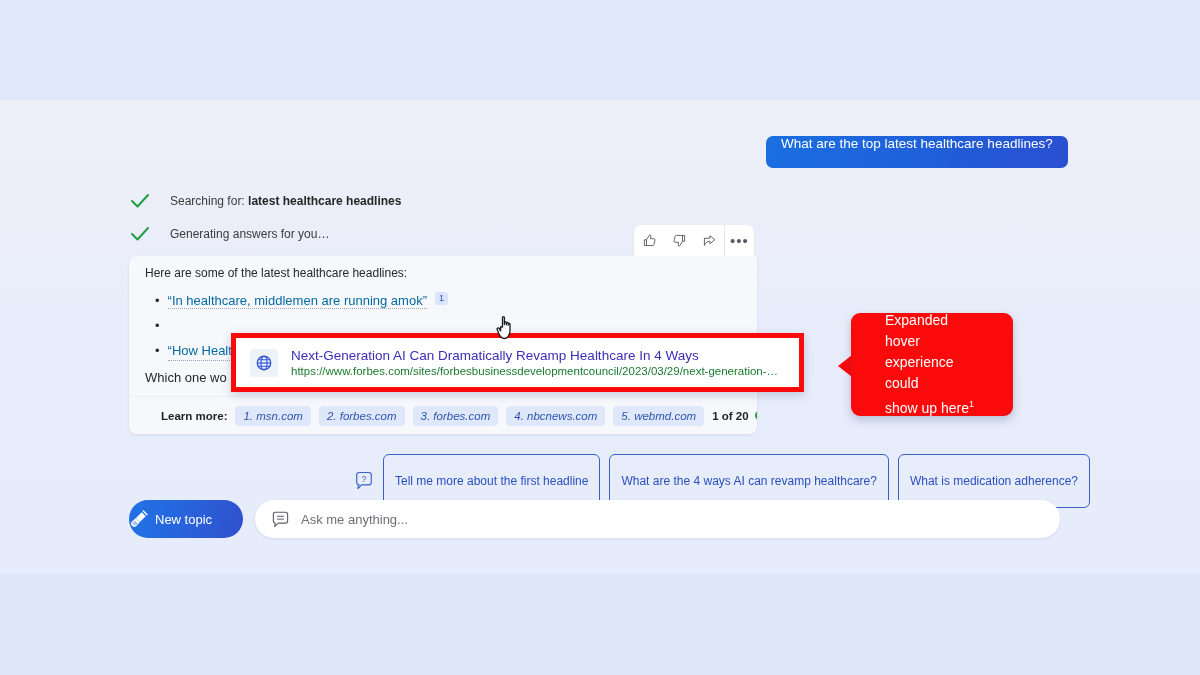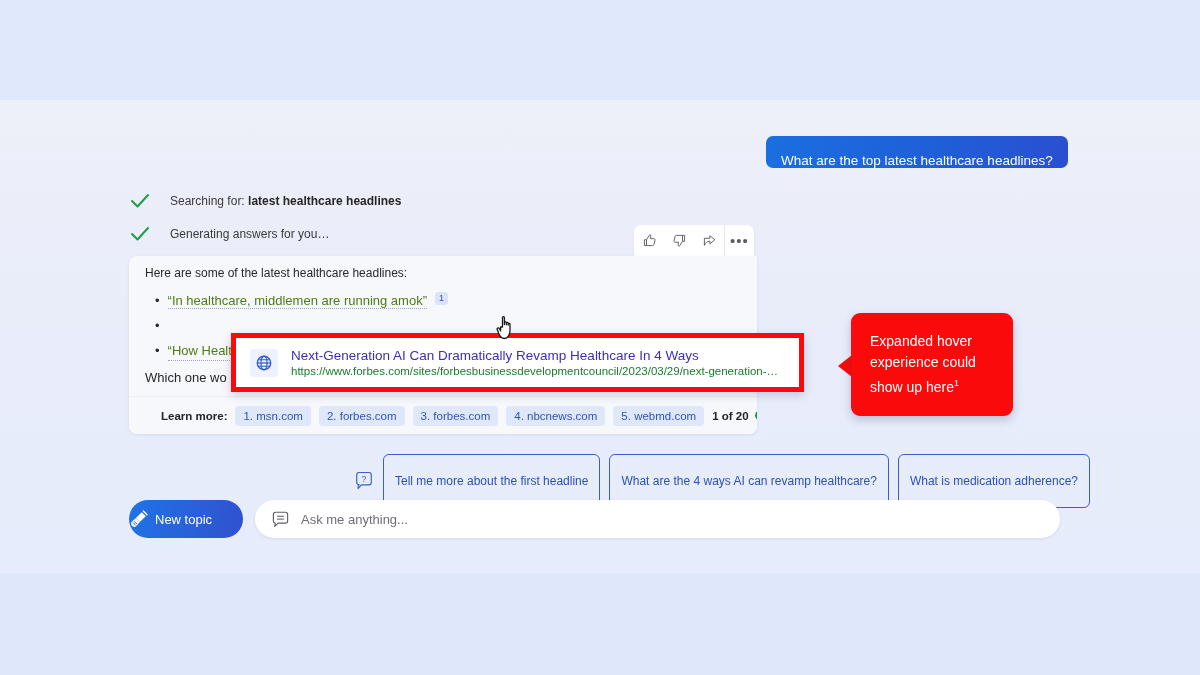--- a/index.html
+++ b/index.html
@@ -22,21 +22,21 @@
   .band { position: absolute; left: 0; width: 1200px; }
   #band-top    { top: 0;   height: 100px; background: #dfe9fb; }
   #band-mid    { top: 100px; height: 473px; background: linear-gradient(180deg,#eef0f8 0%, #e9edfa 40%, #e6ecfb 100%); }
   #band-bottom { top: 573px; height: 102px; background: #dfe8fa; }
 
   
   #user-bubble {
     position: absolute;
     top: 136px; left: 766px;
     height: 32px;
-    display: flex; align-items: flex-end;
+    display: flex; align-items: flex-start;
     padding: 0 15px;
     border-radius: 7px;
     background: linear-gradient(100deg,#1a6fe0 0%, #1f5fd8 55%, #2a4fd0 100%);
     color: #ffffff;
     font-size: 13.5px;
     white-space: nowrap;
   }
 
   
   .status-row {
@@ -88,21 +88,21 @@
     margin-bottom: 11px;
   }
   .bullet-row {
     display: flex; align-items: flex-start;
     gap: 8px;
     margin: 0 0 6px 10px;
     font-size: 13px;
   }
   .dot-mark { color: #26262b; line-height: 19px; font-size: 13px; }
   .headline {
-    color: #4d7c0f;
+    color: #0369a1;
     line-height: 19px;
     border-bottom: 1.5px dotted #9aa2c4;
     white-space: nowrap;
   }
   .headline.linked { color: #26262b; }
   .cite {
     display: inline-block;
     margin-left: 8px;
     min-width: 13px; height: 13px;
     padding: 0 3px;
@@ -132,20 +132,21 @@
   }
   #learn-more-label { font-size: 11.5px; font-weight: 700; color: #23232a; white-space: nowrap; padding-left: 18px; }
   .source-chip {
     background: #dfe8fb;
     color: #2f55ae;
     font-size: 11.5px;
     border-radius: 4px;
     padding: 4px 8px;
     white-space: nowrap;
     cursor: pointer;
+    font-style: italic;
   }
   #page-counter {
     margin-left: auto;
     display: flex; align-items: center; gap: 6px;
     font-size: 11.5px; font-weight: 700; color: #23232a;
     white-space: nowrap;
   }
   #counter-dot { width: 9px; height: 9px; border-radius: 50%; background: #1e9e44; }
 
   
@@ -192,21 +193,21 @@
 
   
   #callout {
     position: absolute;
     top: 313px; left: 851px;
     width: 162px; height: 103px;
     background: #fa0a0a;
     border-radius: 9px;
     box-shadow: 0 4px 10px rgba(40,60,110,.25);
     display: flex; align-items: center;
-    padding: 0 19px;
+    padding: 0 34px;
   }
   #callout-tail {
     position: absolute;
     top: 355px; left: 838px;
     width: 0; height: 0;
     border-top: 11px solid transparent;
     border-bottom: 11px solid transparent;
     border-right: 14px solid #fa0a0a;
   }
   #callout-text {

